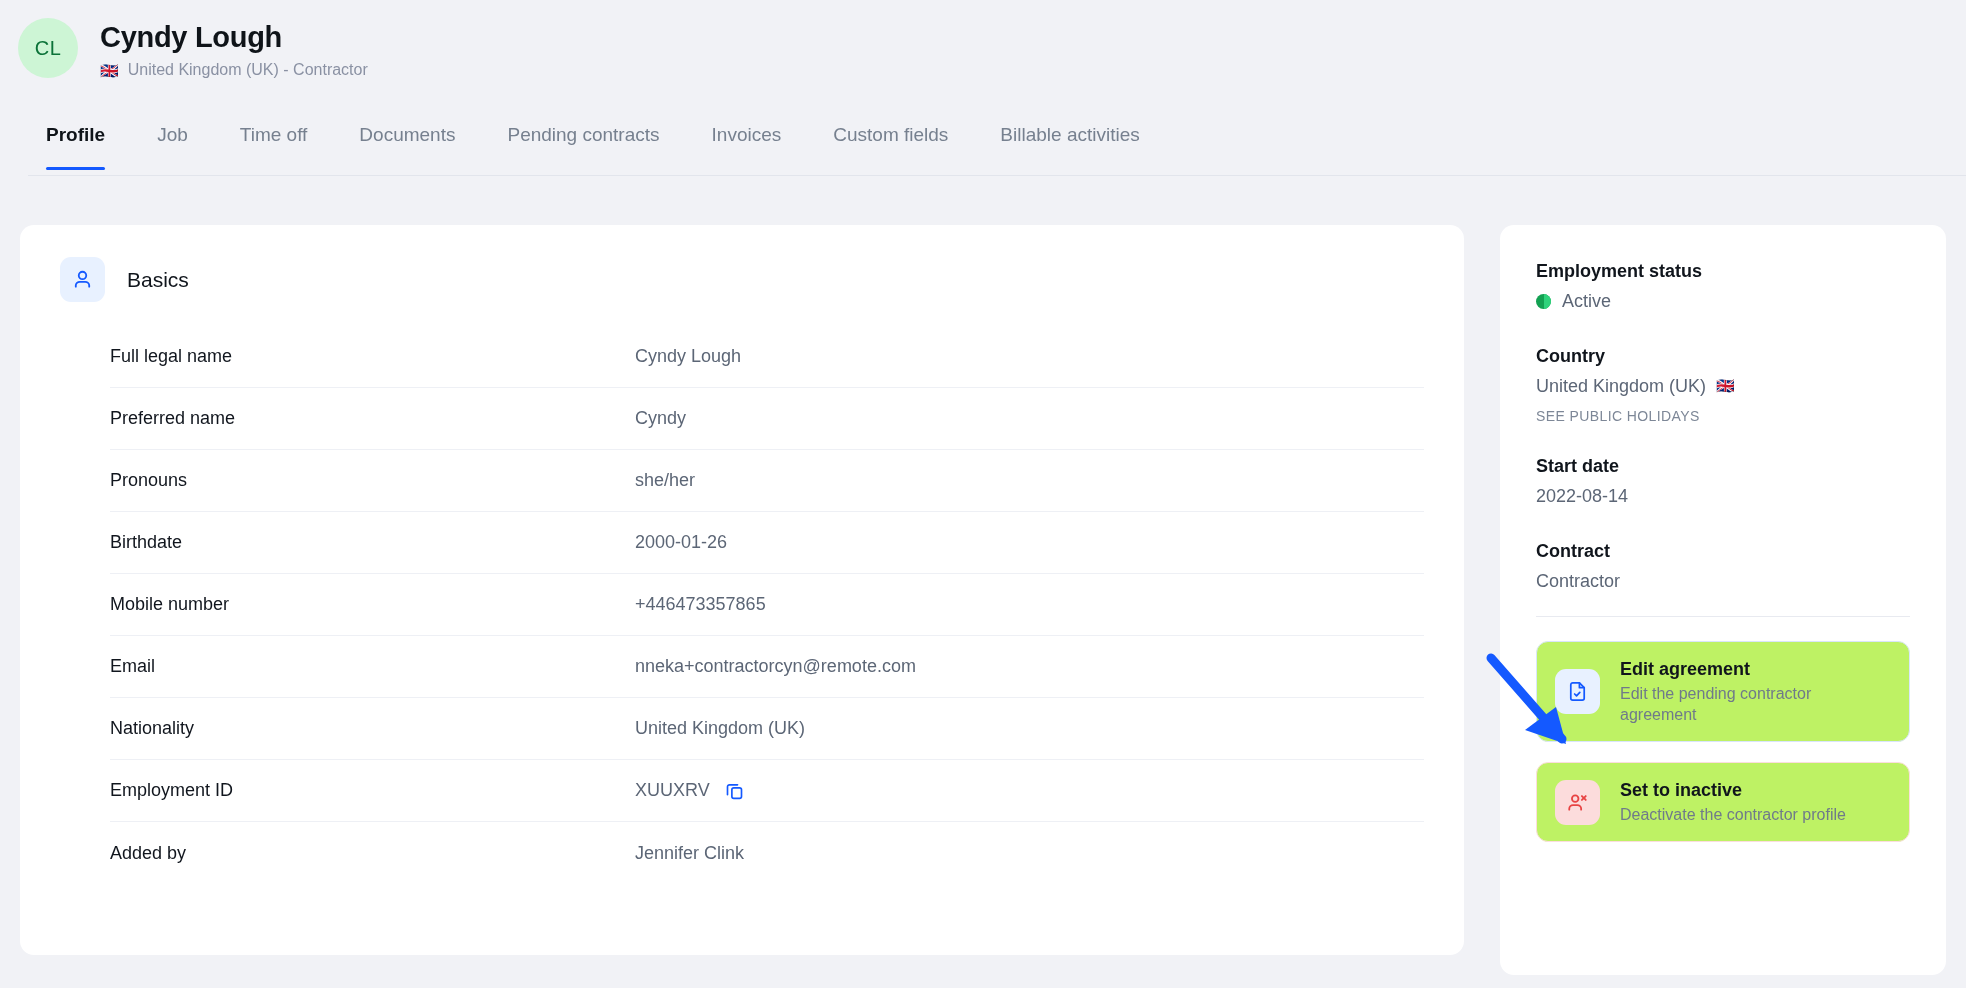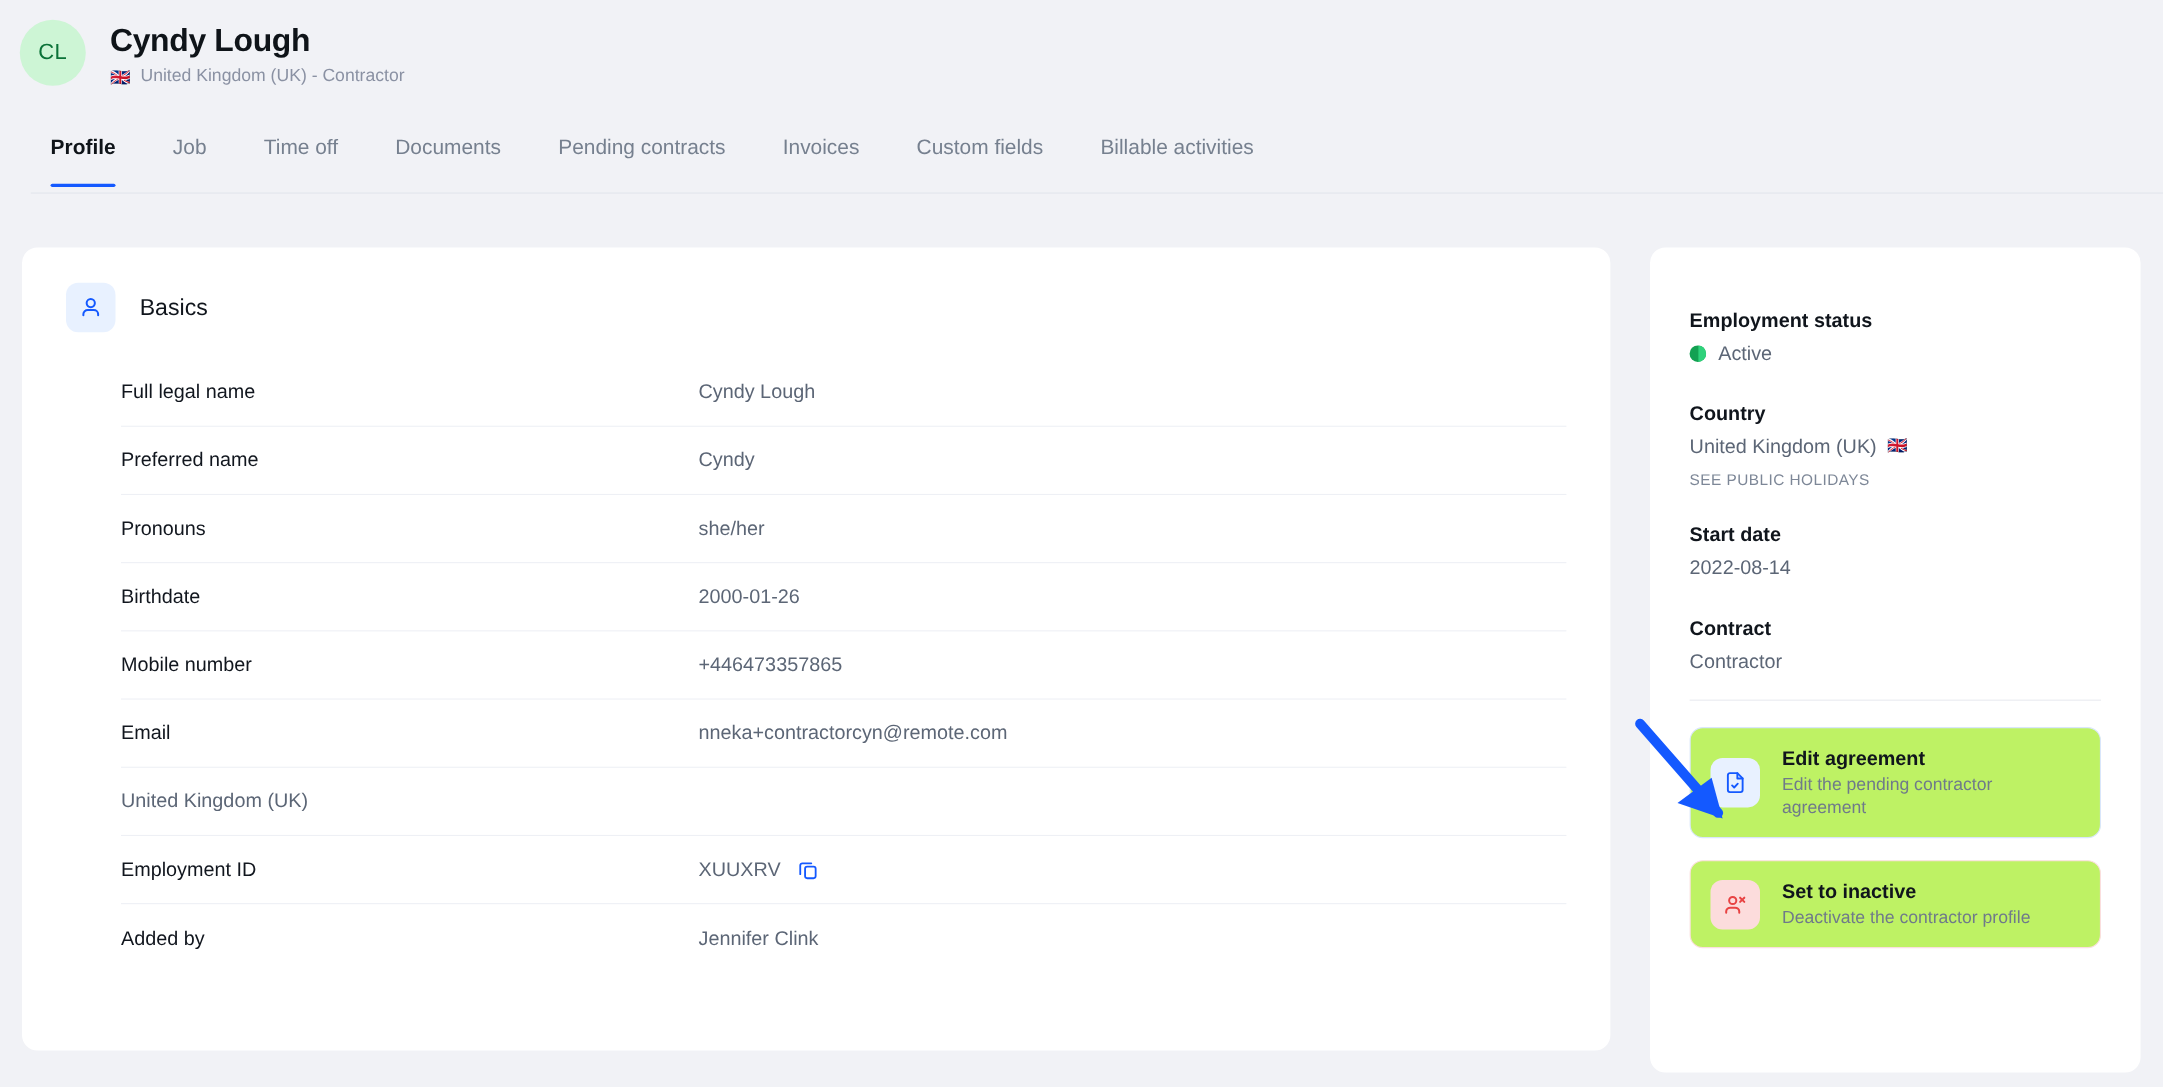--- a/index.html
+++ b/index.html
@@ -133,21 +133,21 @@
     align-items: center;
   }
   .copy-btn {
     margin-left: 14px;
     display: inline-flex;
     cursor: pointer;
     line-height: 0;
   }
 
   
-  .side-inner { padding: 54px 36px 0 36px; }
+  .side-inner { padding: 34px 36px 0 36px; }
   .side-group { margin-bottom: 30px; }
   .side-group:last-of-type { margin-bottom: 0; }
   .side-label {
     font-size: 18px;
     font-weight: bold;
     color: #10151c;
     line-height: 24px;
   }
   .side-value {
     font-size: 18px;
@@ -317,20 +317,21 @@
     </div>
 
     <div class="row">
       <div class="row-label">Email</div>
       <div class="row-value">
         <span>nneka+contractorcyn@remote.com</span>
       </div>
     </div>
 
     <div class="row">
+      <div class="row-label">Nationality</div>
       <div class="row-value">
         <span>United Kingdom (UK)</span>
       </div>
     </div>
 
     <div class="row">
       <div class="row-label">Employment ID</div>
       <div class="row-value">
         <span>XUUXRV</span>
         <span class="copy-btn">

